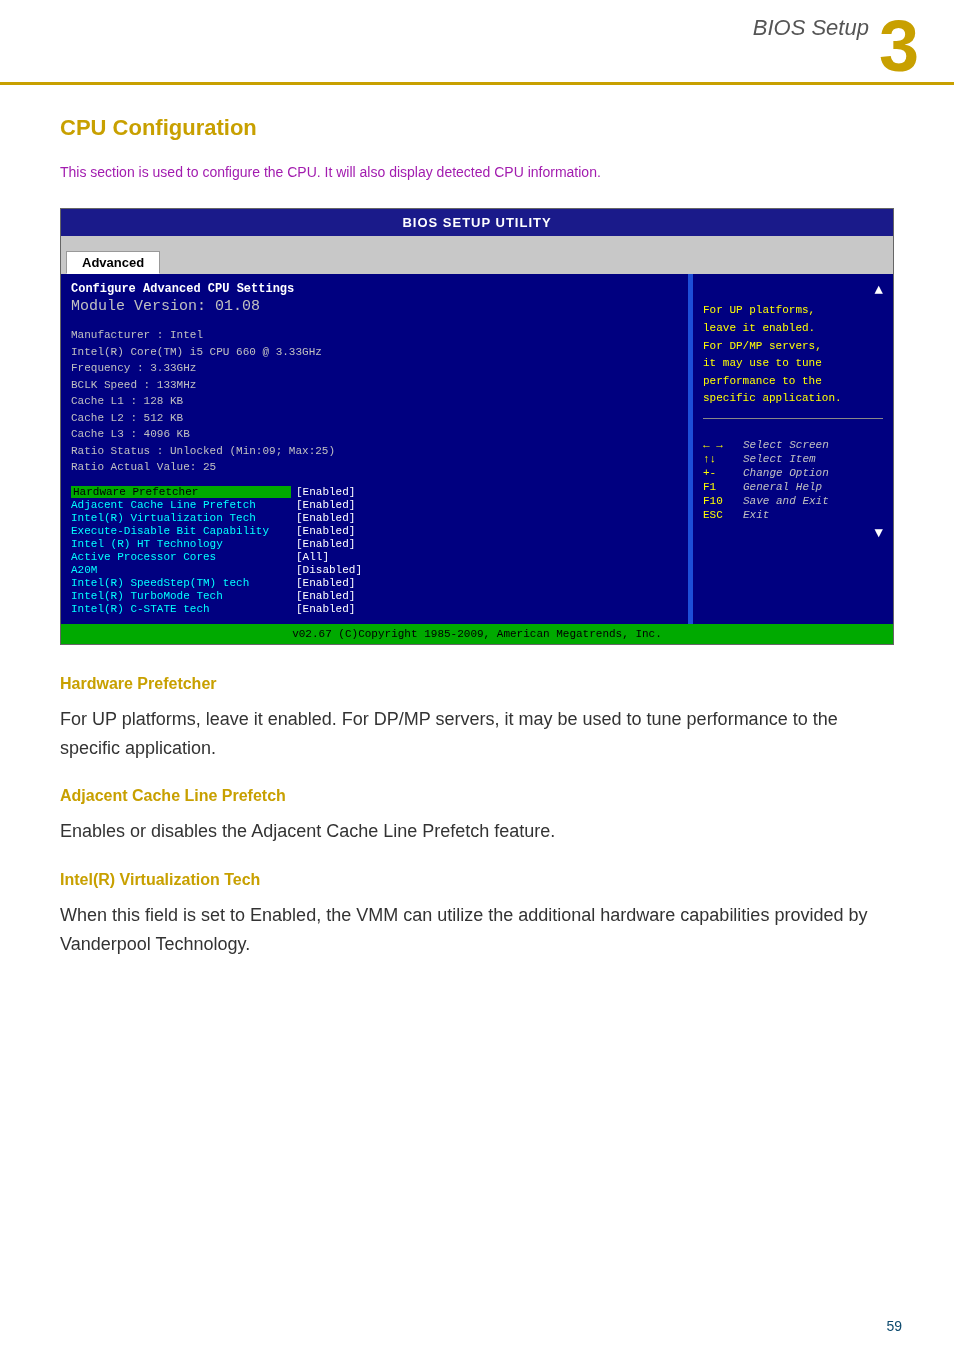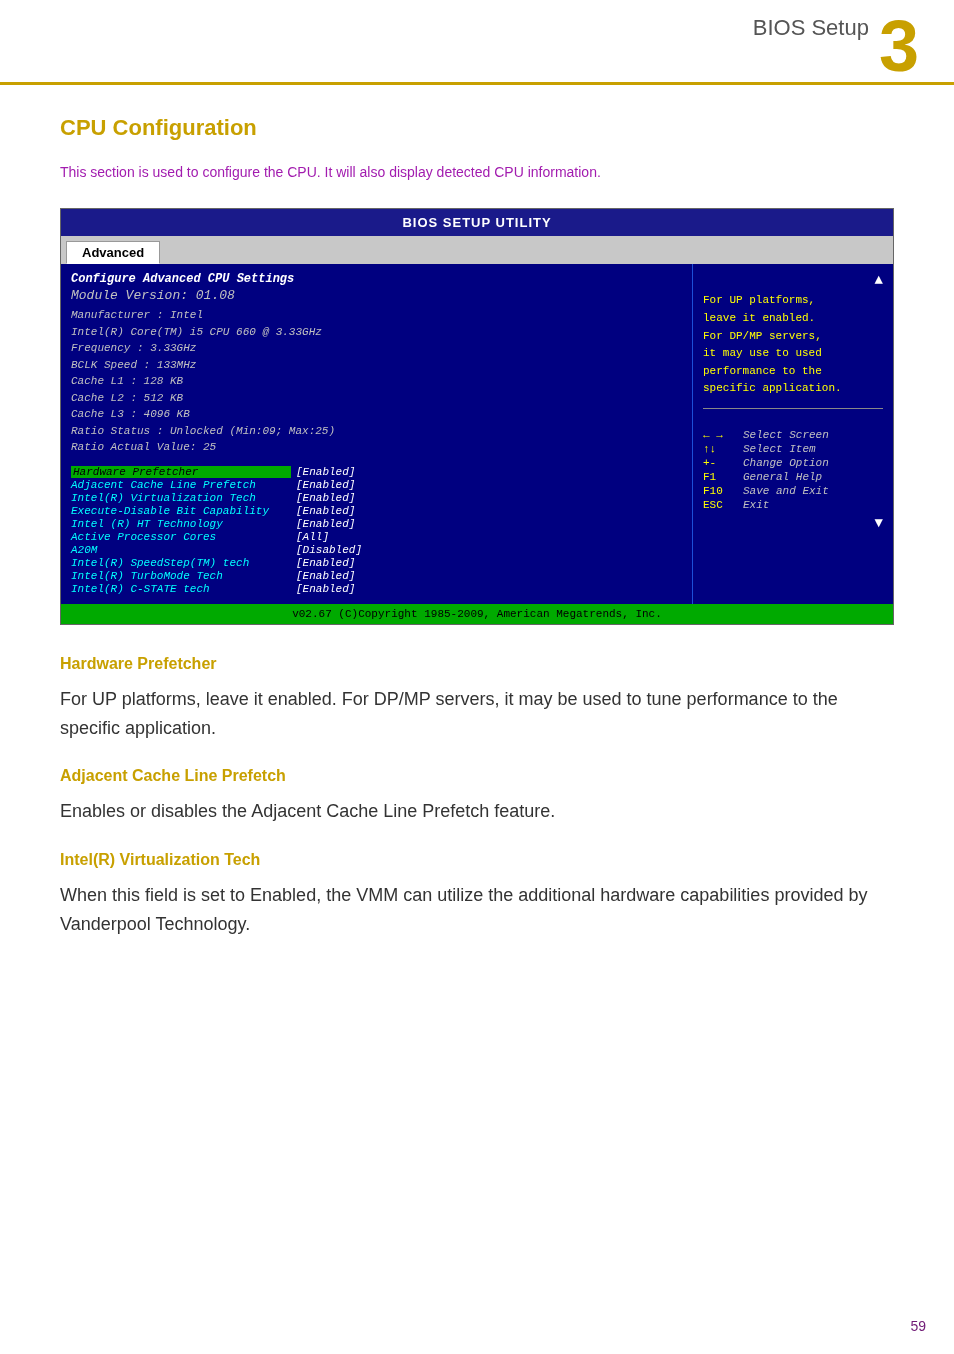--- a/index.html
+++ b/index.html
@@ -17,20 +17,21 @@
       display: flex;
       justify-content: flex-end;
       align-items: flex-start;
       padding: 10px 20px 0 0;
       border-bottom: 3px solid #c8a000;
       margin-bottom: 0;
     }
     .bios-setup-label {
       font-size: 22px;
       color: #555;
+      font-style: italic;
       margin-right: 10px;
       padding-top: 5px;
     }
     .chapter-number {
       font-size: 72px;
       color: #c8a000;
       font-weight: bold;
       line-height: 1;
       margin-right: 15px;
     }
@@ -67,21 +68,21 @@
       color: #fff;
       text-align: center;
       padding: 6px 0;
       font-size: 13px;
       font-weight: bold;
       letter-spacing: 1px;
     }
 
     .bios-tab-bar {
       background: #c8c8c8;
-      padding: 5px 0 0 5px;
+      padding: 15px 0 0 5px;
       display: flex;
     }
 
     .bios-tab {
       background: #c8c8c8;
       color: #000;
       padding: 3px 15px;
       font-size: 13px;
       font-weight: bold;
       border: 1px solid #999;
@@ -99,44 +100,43 @@
       background: #000080;
       min-height: 280px;
     }
 
     .bios-left {
       flex: 1;
       padding: 8px 10px;
       color: #c0c0c0;
       font-size: 12px;
       font-family: 'Courier New', monospace;
-      border-right: 1px solid #1d4ed8;
-      font-style: italic;
+      border-right: 5px solid #1d4ed8;
     }
 
     .bios-right {
       width: 200px;
       padding: 8px 10px;
       color: #ffff00;
       font-size: 11px;
       font-family: 'Courier New', monospace;
       background: #000080;
     }
 
     .bios-config-title {
       color: #fff;
       font-size: 12px;
       font-weight: bold;
       margin-bottom: 2px;
     }
 
     .bios-module-version {
       color: #c0c0c0;
-      font-size: 13px;
-      margin-bottom: 4px;
+      font-size: 15px;
+      margin-bottom: 12px;
     }
 
     .bios-info-row {
       color: #c0c0c0;
       font-size: 11px;
       line-height: 1.5;
     }
 
     .bios-settings-list {
       margin-top: 10px;
@@ -308,21 +308,21 @@
           </div>
 
       </div>
 
       <div class="bios-right">
         <div style="color:#fff; font-size:14px; text-align:right; margin-bottom:4px;">▲</div>
         <div class="bios-right-info" id="right-info-container">
             <div>For UP platforms,</div>
             <div>leave it enabled.</div>
             <div>For DP/MP servers,</div>
-            <div>it may use to used</div>
+            <div>it may use to tune</div>
             <div>performance to the</div>
             <div>specific application.</div>
           </div>
         <div class="bios-right-separator"></div>
         <div class="bios-help-section" id="help-container">
             <div class="bios-help-row">
               <span class="help-key">← →</span>
               <span class="help-desc">Select Screen</span>
             </div>
             <div class="bios-help-row">
@@ -359,13 +359,13 @@
       <h3 class="section-heading">Hardware Prefetcher</h3>
       <p class="section-body">For UP platforms, leave it enabled. For DP/MP servers, it may be used to tune performance to the specific application.</p>
       <h3 class="section-heading">Adjacent Cache Line Prefetch</h3>
       <p class="section-body">Enables or disables the Adjacent Cache Line Prefetch feature.</p>
       <h3 class="section-heading">Intel(R) Virtualization Tech</h3>
       <p class="section-body">When this field is set to Enabled, the VMM can utilize the additional hardware capabilities provided by Vanderpool Technology.</p>
     </div>
 
 </div>
 
-<div style="position: absolute; bottom: 20px; right: 28px; font-size: 14px; color: #701a75;">59</div>
+<div style="position: absolute; bottom: 20px; right: 52px; font-size: 14px; color: #0c4a6e;">59</div>
 
 </body></html>

